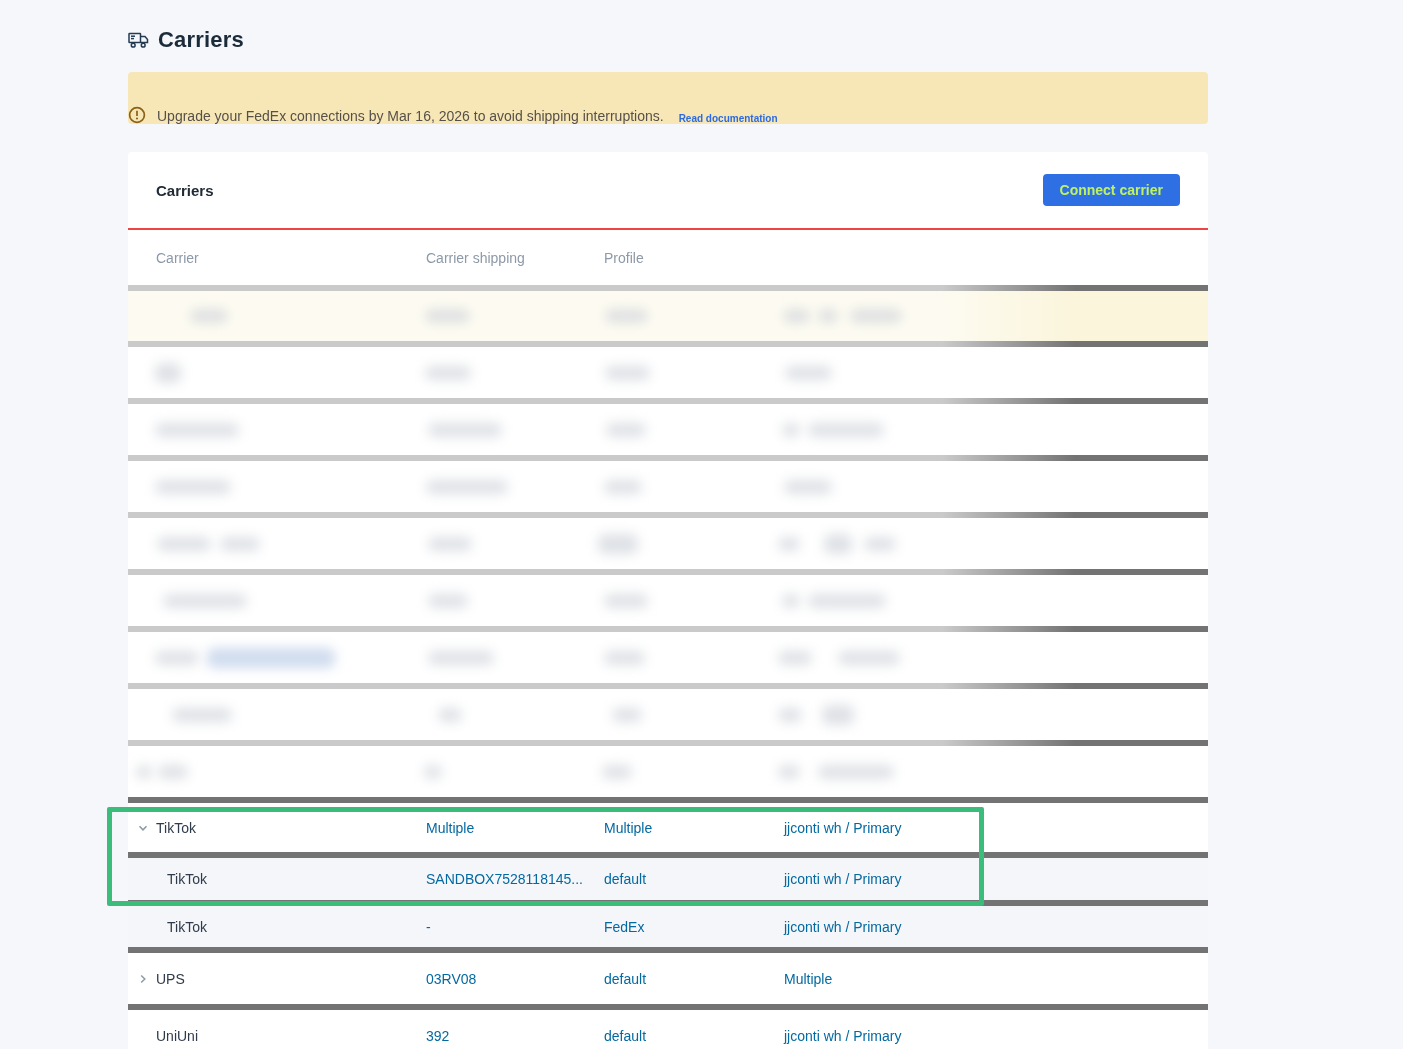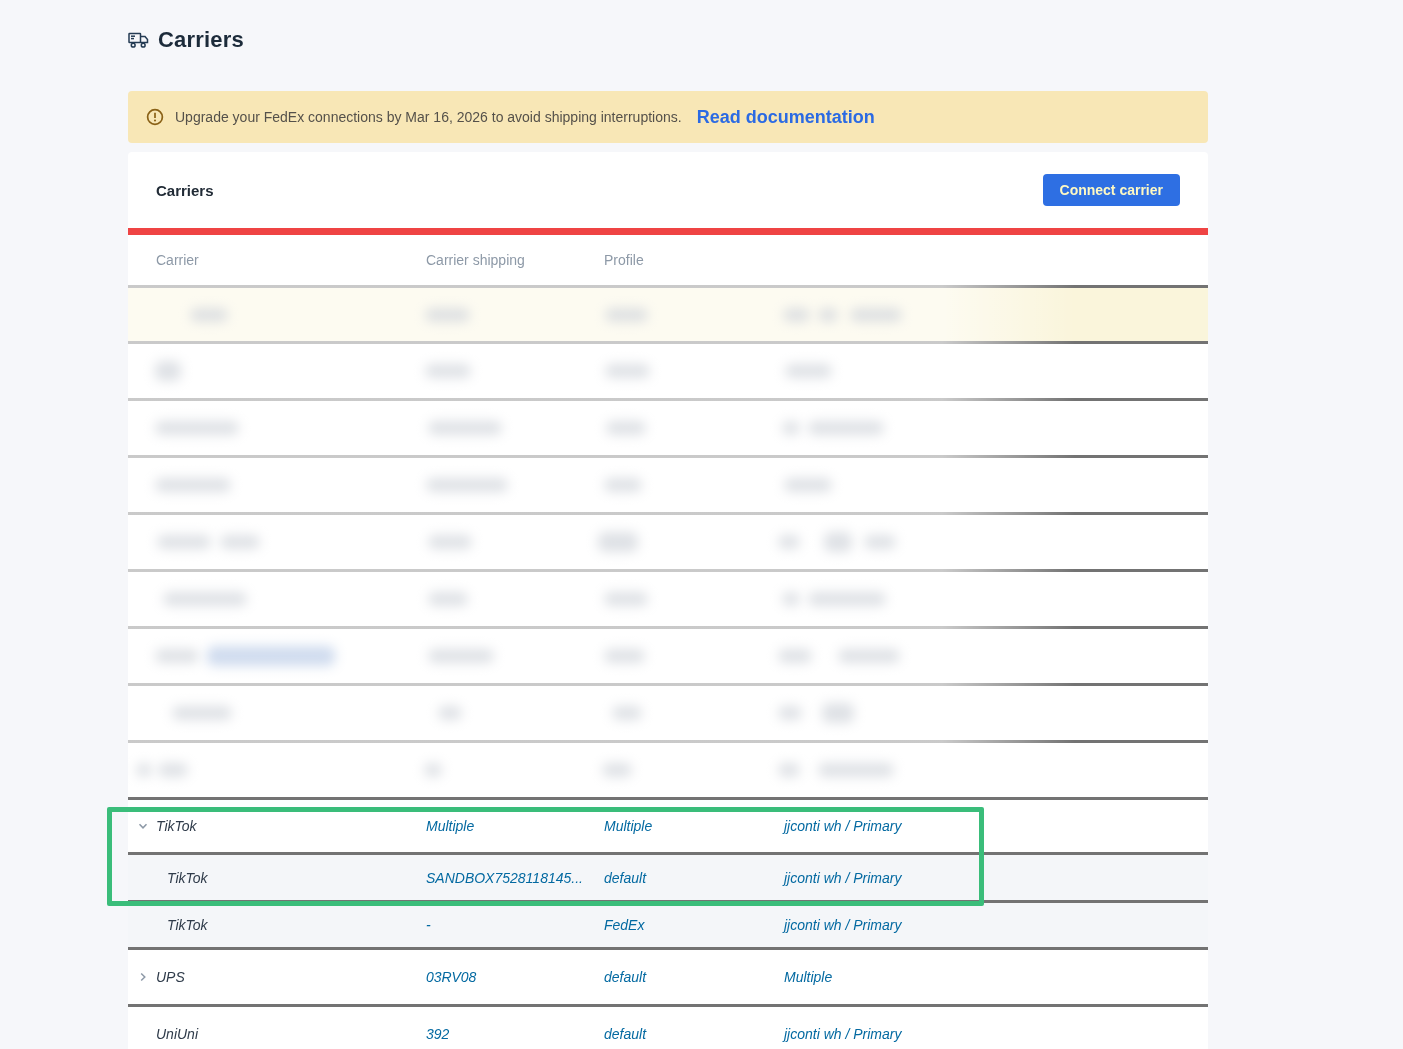--- a/index.html
+++ b/index.html
@@ -4,40 +4,40 @@
 <style>
   * { margin:0; padding:0; box-sizing:border-box; }
   body { background:#f6f7fa; font-family:"Liberation Sans", sans-serif; }
   .page { position:relative; width:1223px; height:1049px; background:#f6f7fa; overflow:hidden; }
 
   
   .page-header { position:absolute; left:128px; top:27px; display:flex; align-items:center; gap:9px; }
   .page-title { font-size:22px; font-weight:800; color:#1c2b3a; letter-spacing:.2px; }
 
   
-  .banner { position:absolute; left:128px; top:91px; width:1080px; height:52px;
-            background:#f8e7b6; border-radius:4px; display:flex; align-items:center;
-            padding:0 18px; gap:11px; }
+  .banner { position:absolute; left:128px; top:72px; width:1080px; height:52px;
+            background:#f8e7b6; border-radius:4px; display:flex; align-items:flex-end;
+            padding:0 0; gap:11px; }
   .banner-text { font-size:14px; color:#55514a; }
-  .banner-link { font-size:18px; font-weight:700; color:#2b6ae3; text-decoration:none; cursor:pointer; margin-left:4px; }
+  .banner-link { font-size:10px; font-weight:700; color:#2b6ae3; text-decoration:none; cursor:pointer; margin-left:4px; }
 
   
   .card { position:absolute; left:128px; top:152px; width:1080px; height:897px;
           background:#ffffff; border-radius:4px 4px 0 0; overflow:hidden; }
   .card-header { height:76px; display:flex; align-items:center; justify-content:space-between; padding:0 28px; }
   .card-title { font-size:15px; font-weight:700; color:#212b36; }
-  .btn-primary { background:#2e6fe3; color:#fef9c3; font-family:"Liberation Sans",sans-serif;
+  .btn-primary { background:#2e6fe3; color:#bef264; font-family:"Liberation Sans",sans-serif;
                  font-size:14px; font-weight:700; border:none; border-radius:4px;
                  padding:8px 17px; cursor:pointer; }
 
   
   .grid-cols { display:grid; grid-template-columns:270px 178px 180px 1fr; align-items:center; padding-left:28px; }
-  .thead { height:57px; border-top:7px solid #ef4444; }
+  .thead { height:57px; border-top:2px solid #ef4444; }
   .th { font-size:14px; color:#8d99a7; font-weight:400; }
-  .row { position:relative; border-top:3px solid #737373;font-style:italic; }
+  .row { position:relative; border-top:6px solid #737373; }
   .r57 { height:57px; } .r56 { height:56px; } .r55 { height:55px; }
   .r48 { height:48px; } .r47 { height:47px; }
   .cell { font-size:14px; color:#0369a1; }
   .carrier-name { color:#2f3b4a; }
   .child .carrier-name { padding-left:11px; }
   .row-yellow { background:#faf5db; }
   .row-gray { background:#f4f6f9; }
   .chev { position:absolute; left:9px; top:50%; transform:translateY(-50%); display:flex; cursor:pointer; }
 
   

